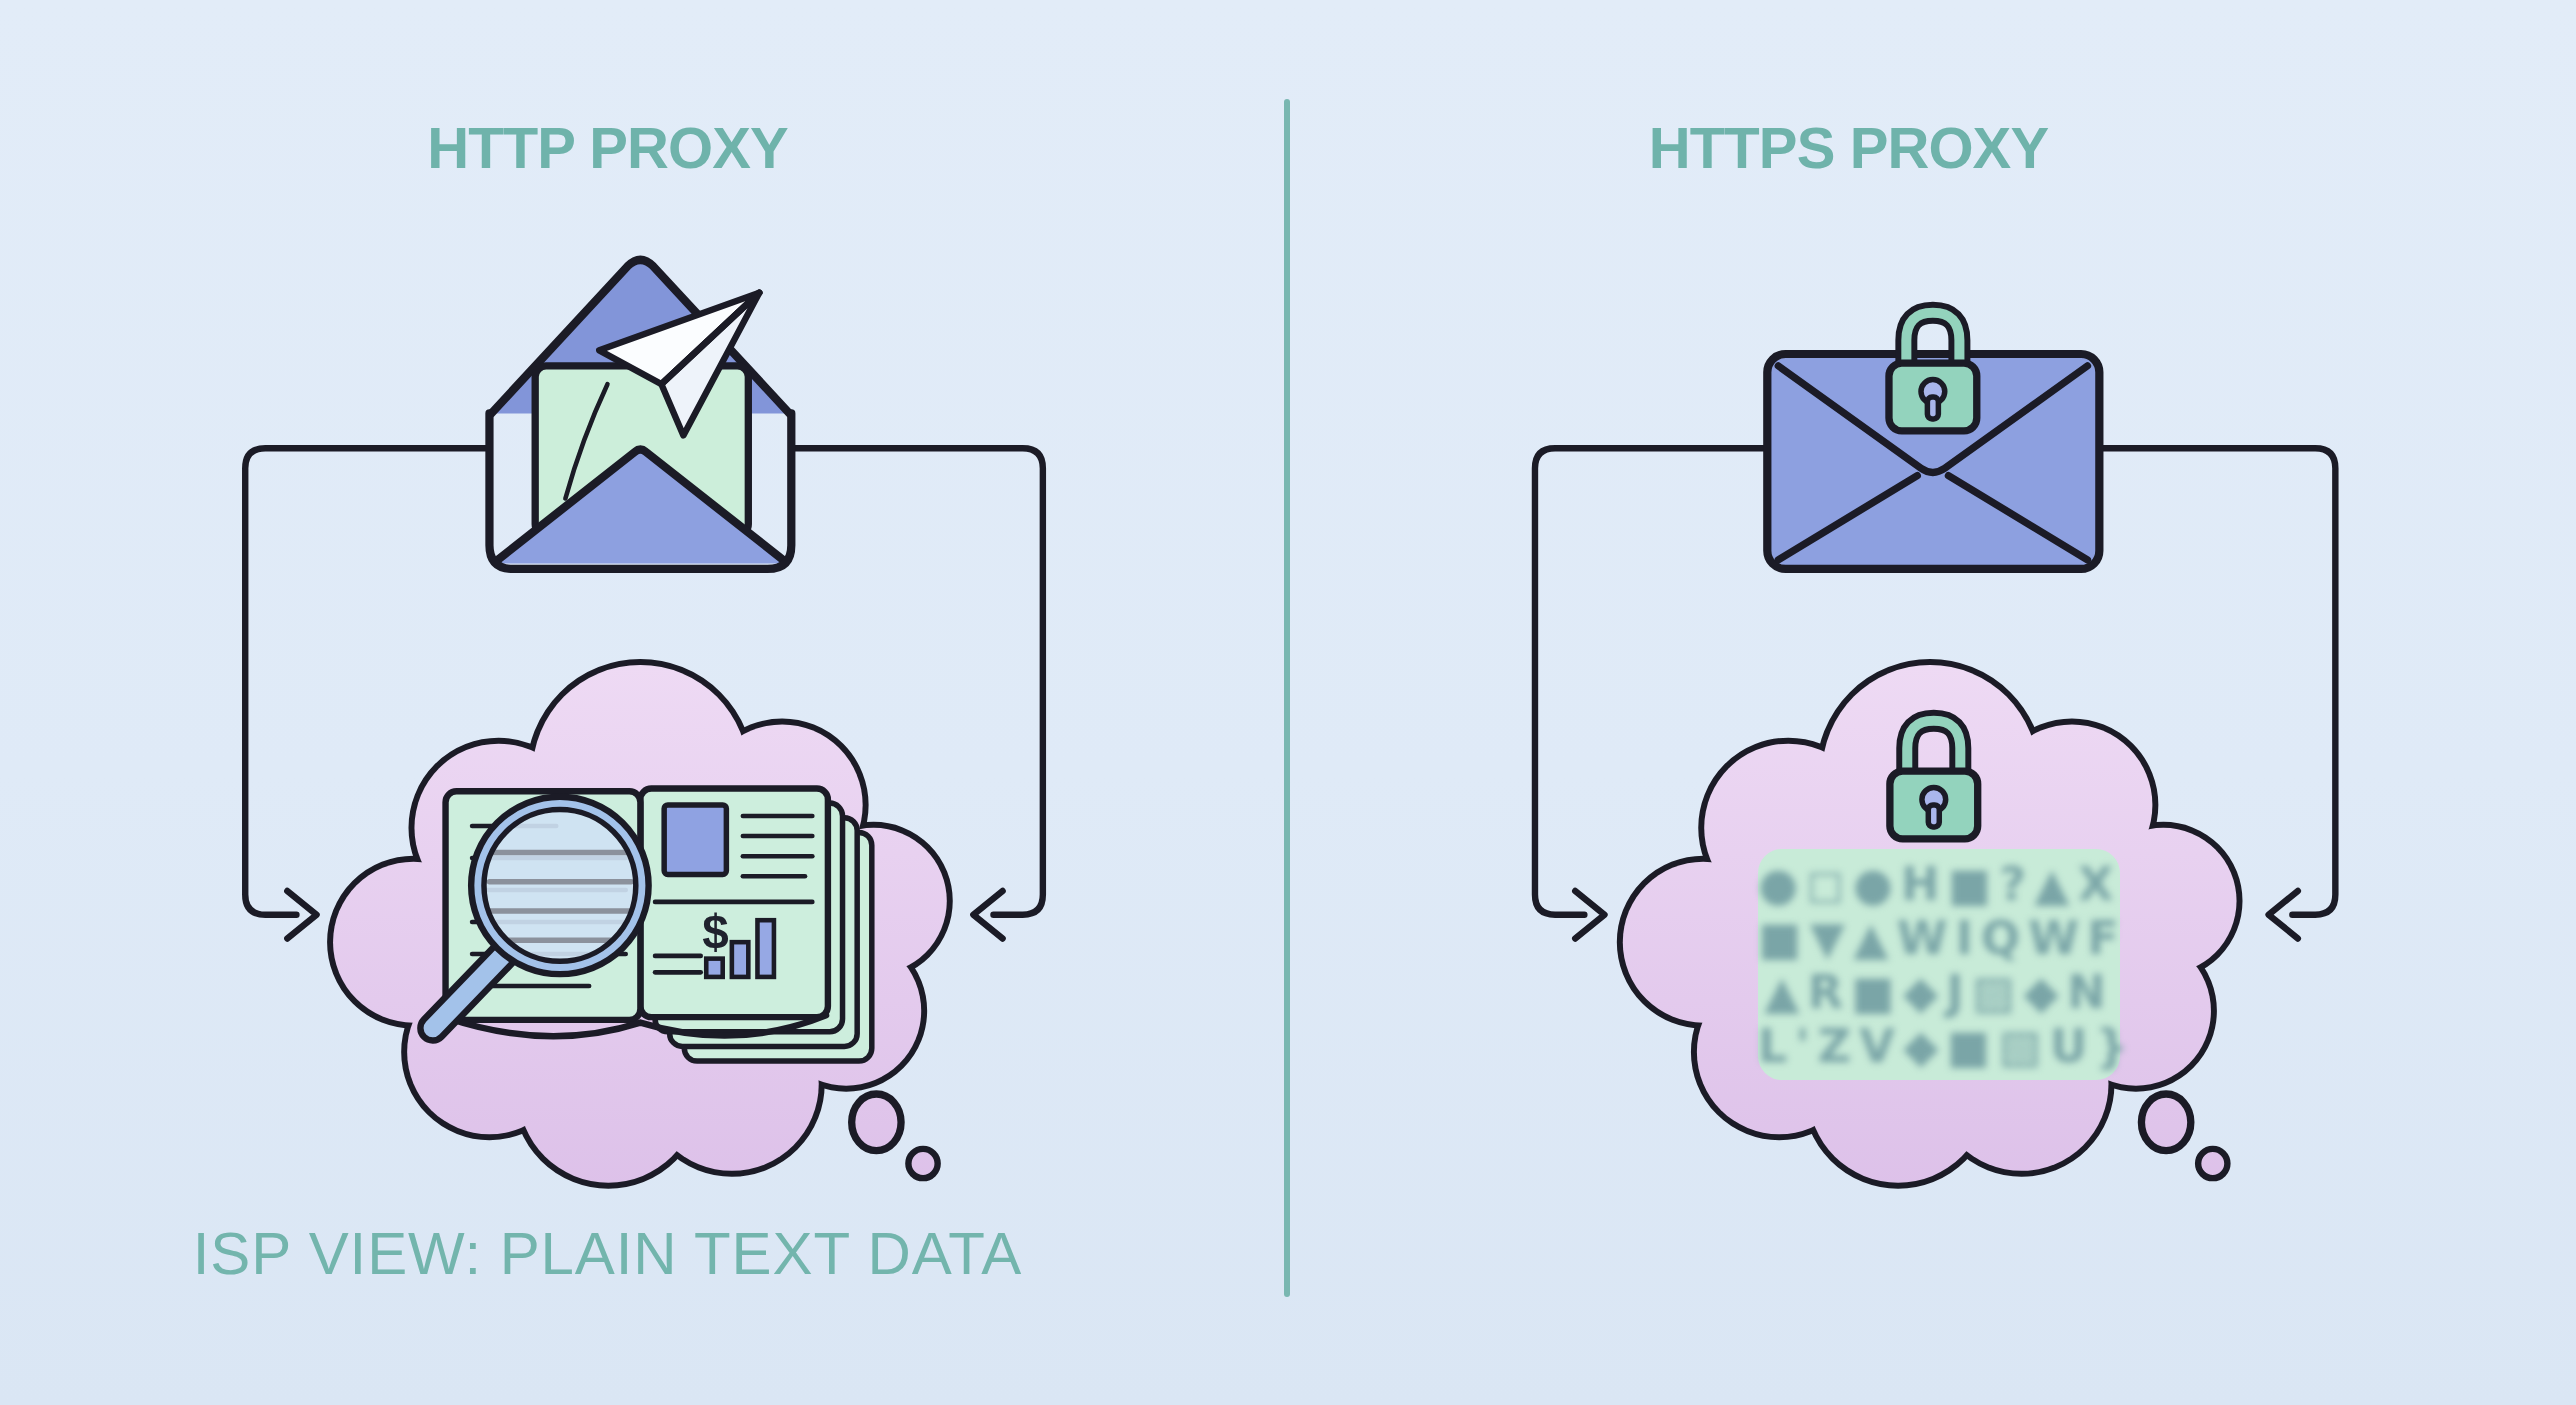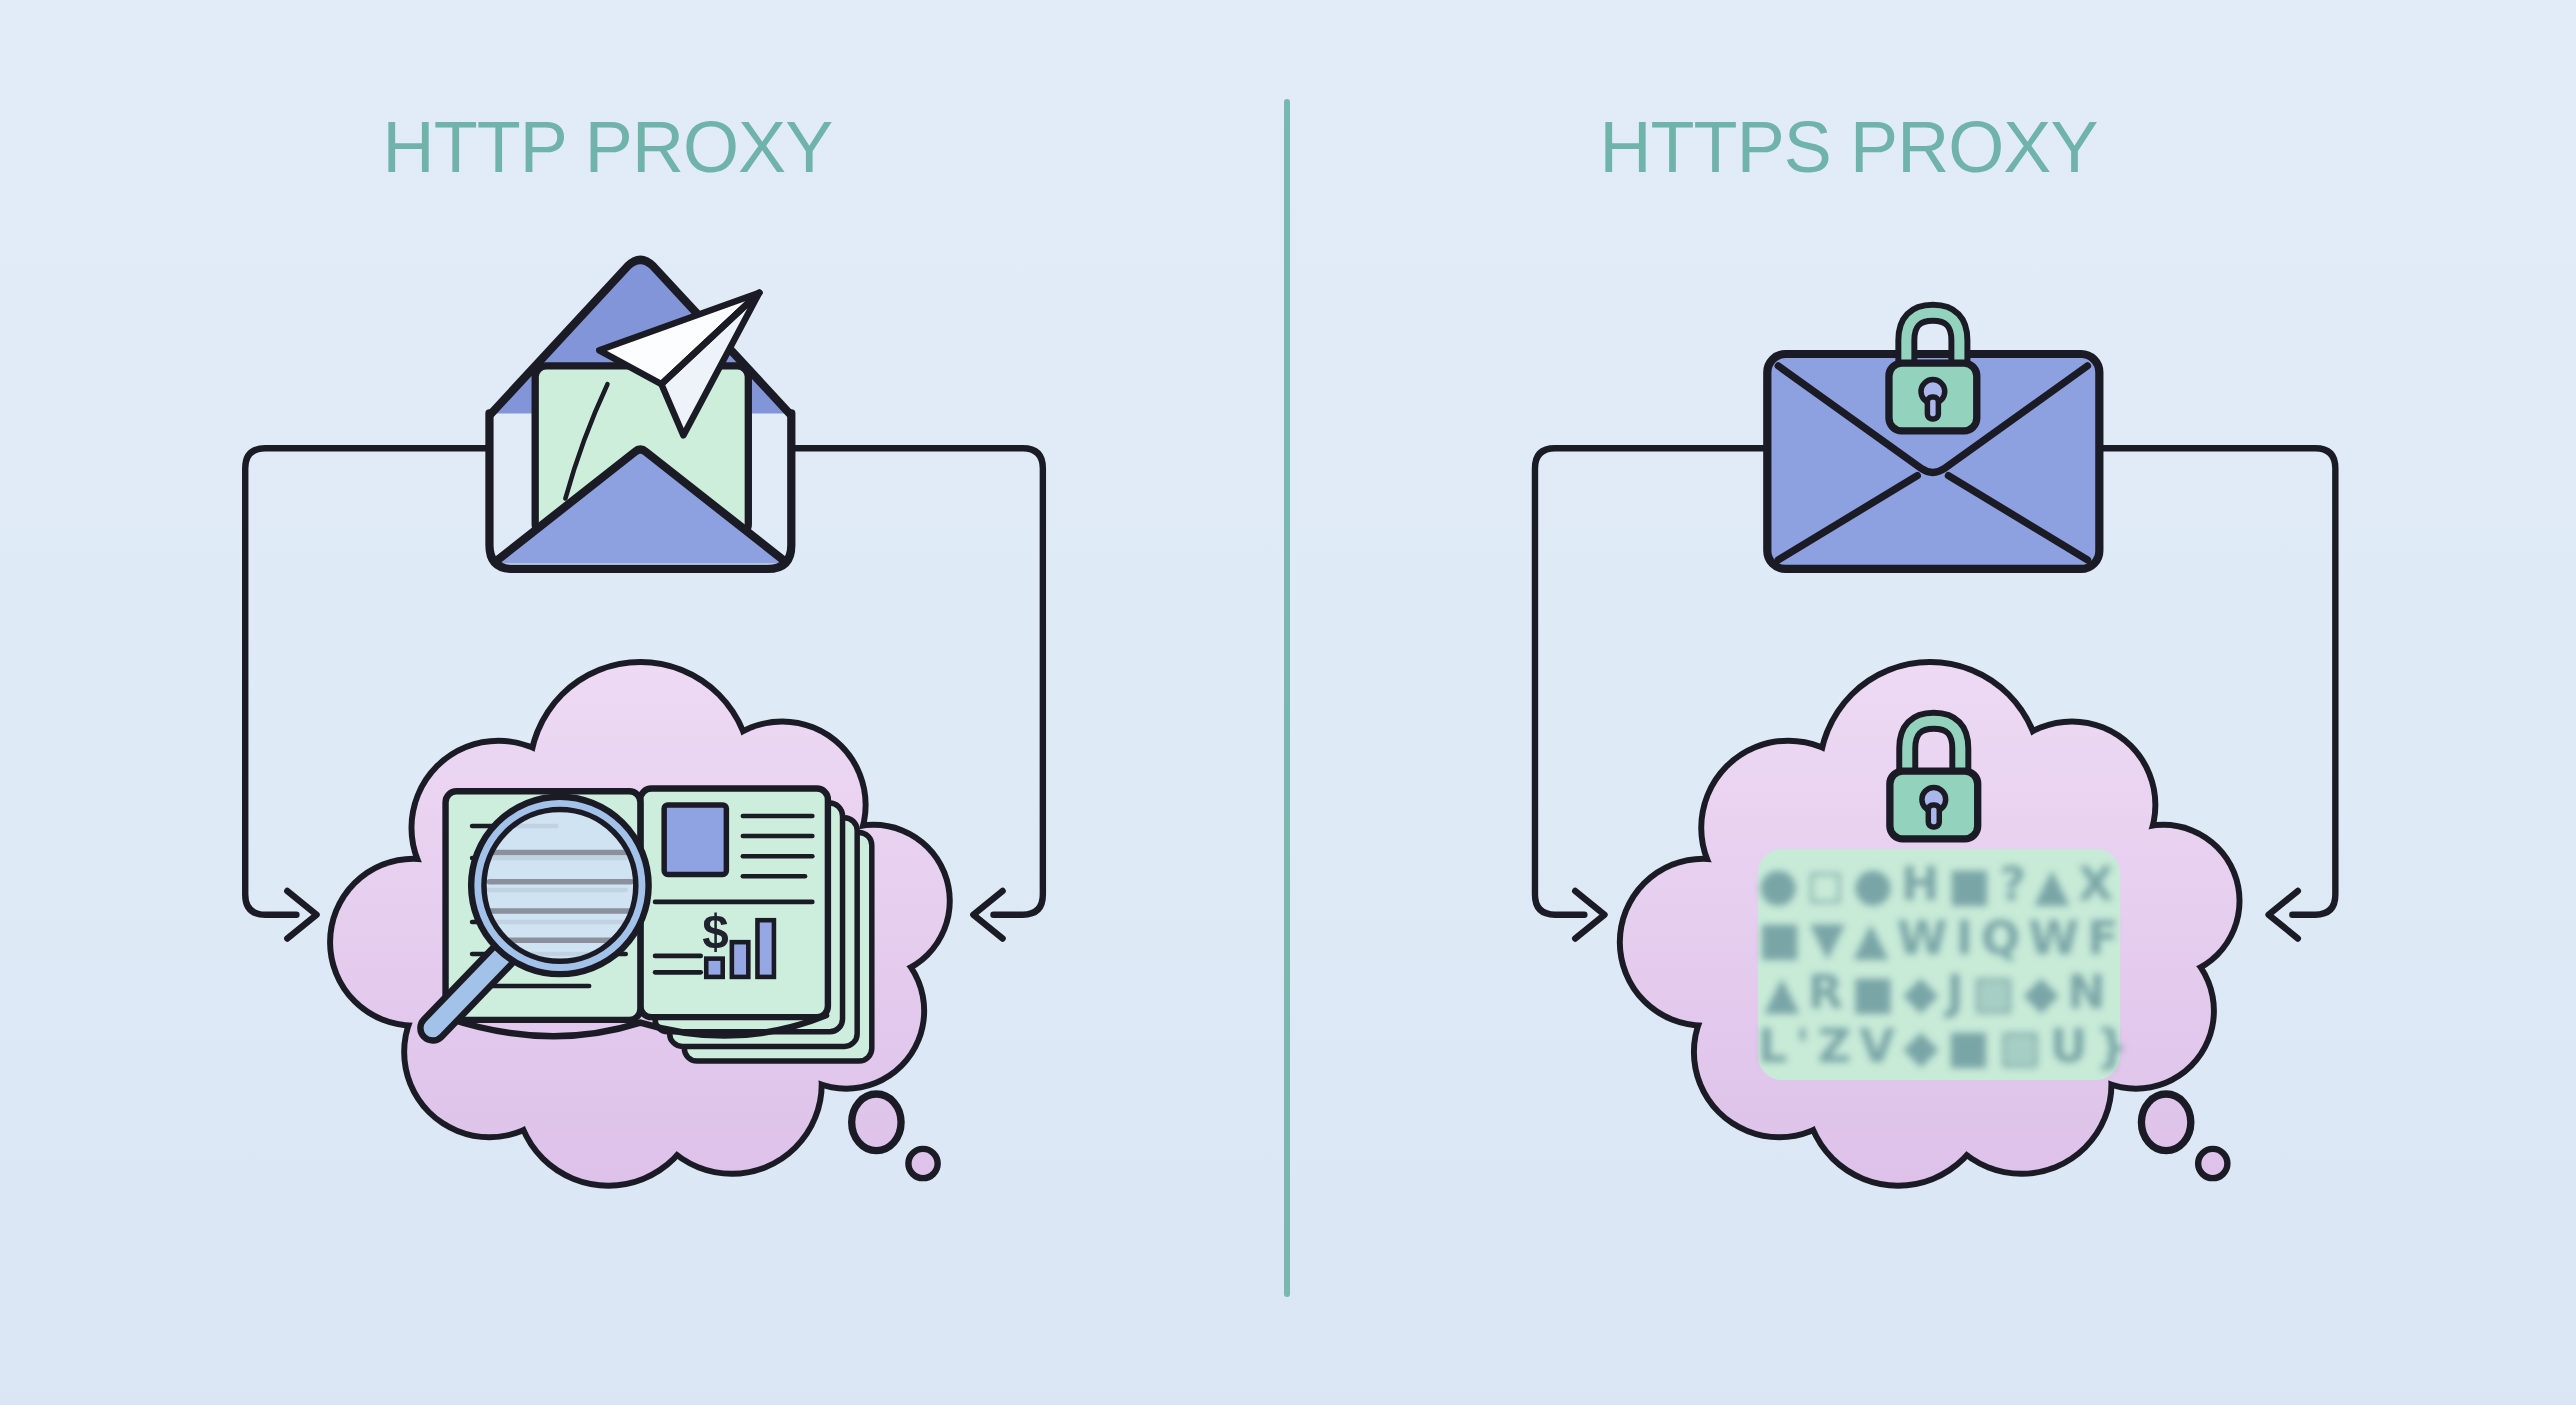--- a/index.html
+++ b/index.html
@@ -4,21 +4,21 @@
 <style>
   html,body{margin:0;padding:0;background:#cfdcee;}
   .canvas{
     position:relative;width:2576px;height:1405px;overflow:hidden;
     background:linear-gradient(180deg,#e2ecf8 0%,#dfeaf7 55%,#dae6f4 100%);
     font-family:"Liberation Sans",sans-serif;
   }
   .art{position:absolute;left:0;top:0;}
   .title{
     position:absolute;top:102px;height:91px;line-height:91px;
-    font-size:72px;font-weight:400;letter-spacing:-0.9px;color:#6fb3ab;
+    font-size:58px;font-weight:700;letter-spacing:-0.9px;color:#6fb3ab;
     text-align:center;white-space:nowrap;
   }
   .title.left{left:0;width:1215px;}
   .title.right{left:1212px;width:1273px;}
   .caption{
     position:absolute;top:1217px;height:73px;line-height:73px;
     font-size:60px;font-weight:400;letter-spacing:0.9px;color:#73b5ad;
     text-align:center;white-space:nowrap;
   }
   .caption.left{left:0;width:1215px;}
@@ -217,15 +217,16 @@
   <div class="title left">HTTP PROXY</div>
   <div class="title right">HTTPS PROXY</div>
 
   <div class="cipher-box">
     <div class="cipher-row">●◻●H■?▲X</div>
     <div class="cipher-row">■▼▲WIQWF</div>
     <div class="cipher-row">▲R■◆J▨◆N</div>
     <div class="cipher-row">L'ZV◆■▧U}</div>
   </div>
 
+  <div class="caption left">ISP VIEW: PLAIN TEXT DATA</div>
 
 </div>
 
 
 </body></html>

